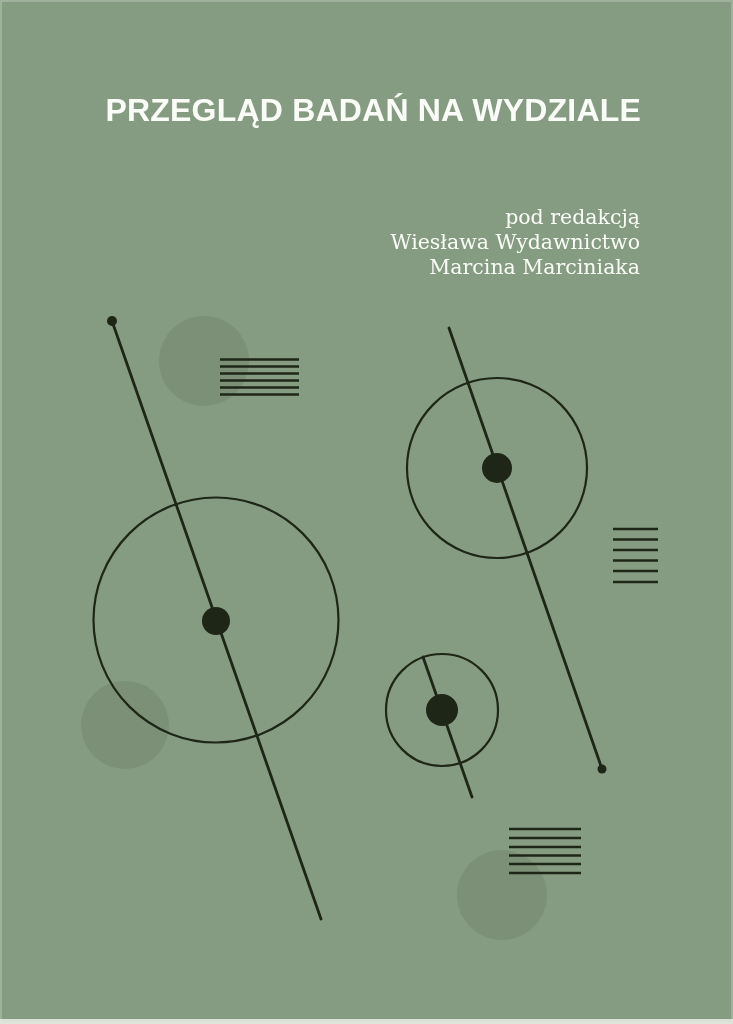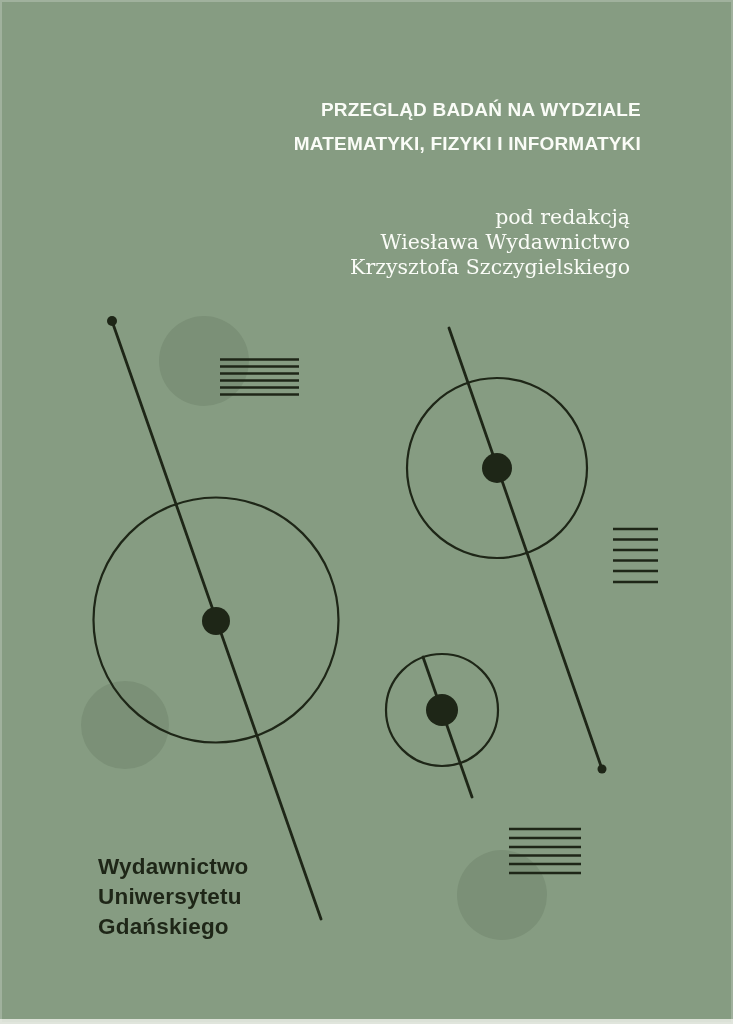--- a/index.html
+++ b/index.html
@@ -42,30 +42,30 @@
   .dot {
     fill: var(--ink, #1E2617);
   }
   .title-block {
     position: absolute;
     top: 93px;
     right: 92px;
     text-align: right;
     color: var(--text-light, #FAFCF7);
     font-weight: bold;
-    font-size: 19px;
+    font-size: 32px;
     line-height: 34px;
     letter-spacing: 0.2px;
     white-space: nowrap;
     margin-left: 24px;
   }
   .editors-block {
     position: absolute;
     top: 205px;
-    right: 103px;
+    right: 93px;
     text-align: right;
     color: var(--text-light, #FAFCF7);
     font-family: "DejaVu Serif", "Liberation Serif", serif;
     font-size: 20.5px;
     line-height: 25px;
     white-space: nowrap;
   }
   .publisher-block {
     position: absolute;
     top: 852px;
@@ -140,30 +140,24 @@
 
     <circle class="dot" cx="112" cy="321" r="5"></circle>
     <circle class="dot" cx="602" cy="769" r="4.5"></circle>
     <circle class="dot" cx="216" cy="621" r="14"></circle>
     <circle class="dot" cx="497" cy="468" r="15"></circle>
     <circle class="dot" cx="442" cy="710" r="16"></circle>
   </svg>
 
   <div class="title-block">
     <div>PRZEGLĄD BADAŃ NA WYDZIALE</div>
-    <div>MATEMATYKI, FIZYKI I INFORMATYKI</div>
   </div>
 
   <div class="editors-block">
     <div>pod redakcją</div>
     <div>Wiesława Wydawnictwo</div>
-    <div>Krzysztofa Szczygielskiego</div>
+    <div>Marcina Marciniaka</div>
   </div>
 
-  <div class="publisher-block">
-    <div>Wydawnictwo</div>
-    <div>Uniwersytetu</div>
-    <div>Gdańskiego</div>
-  </div>
 
   <div class="edge-frame"></div>
   <div class="bottom-strip"></div>
 </div>
 
 </body></html>

